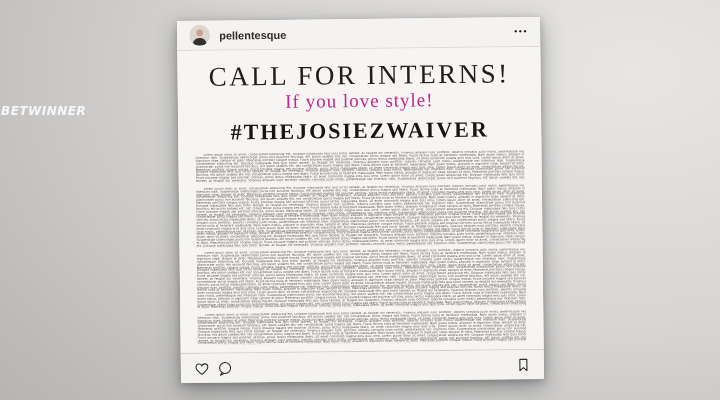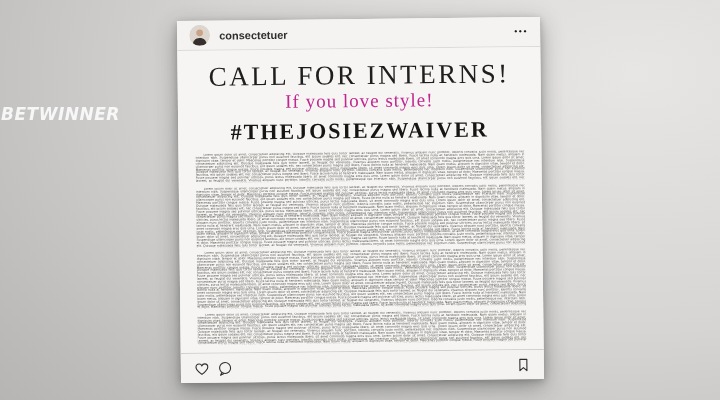--- a/index.html
+++ b/index.html
@@ -4,21 +4,21 @@
 <style>
   html,body{margin:0;padding:0;}
   .stage{
     position:relative;width:720px;height:400px;overflow:hidden;
     background:radial-gradient(150% 170% at 88% 18%, #e7e6e5 0%, #d6d5d4 38%, #bcbbba 68%, #a5a4a3 100%);
     font-family:"Liberation Sans", sans-serif;
   }
   .watermark{
     position:absolute;left:1px;top:104px;
     font-family:"DejaVu Sans", sans-serif;
-    font-style:italic;font-weight:800;font-size:17px;letter-spacing:0.5px;
+    font-style:italic;font-weight:800;font-size:12px;letter-spacing:0.5px;
     color:rgba(255,255,255,0.85);
   }
   .card{
     position:absolute;left:179px;top:19px;width:363px;height:362px;
     background:#f7f6f4;transform:rotate(-0.65deg);
     box-shadow:0 7px 22px rgba(50,50,50,0.45), 0 2px 6px rgba(70,70,70,0.3);
   }
   .card-header{
     height:29px;display:flex;align-items:center;padding:0 12px;
     background:#f4f3f1;border-bottom:1px solid #dbdad8;
@@ -70,21 +70,21 @@
   <div class="card">
 
     <div class="card-header">
       <span class="avatar">
         <svg width="21" height="21" viewBox="0 0 21 21">
           <circle cx="10.5" cy="10.5" r="10.5" fill="#ddd6cf"></circle>
           <circle cx="10.5" cy="8" r="3.4" fill="#caa287"></circle>
           <path d="M3.5 21 C3.5 15.5 6.5 13.2 10.5 13.2 C14.5 13.2 17.5 15.5 17.5 21 Z" fill="#35302d"></path>
         </svg>
       </span>
-      <span class="username">consectetuer</span>
+      <span class="username">pellentesque</span>
       <span class="more">•••</span>
     </div>
 
     <div class="post-image">
       <div class="headline">CALL FOR INTERNS!</div>
       <div class="subheadline">If you love style!</div>
       <div class="hashtag">#THEJOSIEZWAIVER</div>
       <div class="micro-body">
         <p>Lorem ipsum dolor sit amet, consectetuer adipiscing elit. Quisque malesuada felis quis tortor laoreet, ac feugiat dui venenatis. Vivamus aliquam nunc porttitor, lobortis convallis justo mollis, pellentesque nec interdum nibh. Suspendisse ullamcorper purus non euismod faucibus, elit ipsum sodales elit, nec consectetuer purus magna sed libero. Fusce lacinia nulla at hendrerit malesuada. Nam quam metus, aliquam in dignissim vitae, tempor et dolor. Maecenas porttitor congue massa. Fusce posuere magna sed pulvinar ultricies, purus lectus malesuada libero, sit amet commodo magna eros quis urna. Lorem ipsum dolor sit amet, consectetuer adipiscing elit. Quisque malesuada felis quis tortor laoreet, ac feugiat dui venenatis. Vivamus aliquam nunc porttitor, lobortis convallis justo mollis, pellentesque nec interdum nibh. Suspendisse ullamcorper purus non euismod faucibus, elit ipsum sodales elit, nec consectetuer purus magna sed libero. Fusce lacinia nulla at hendrerit malesuada. Nam quam metus, aliquam in dignissim vitae, tempor et dolor. Maecenas porttitor congue massa. Fusce posuere magna sed pulvinar ultricies, purus lectus malesuada libero, sit amet commodo magna eros quis urna. Lorem ipsum dolor sit amet, consectetuer adipiscing elit. Quisque malesuada felis quis tortor laoreet, ac feugiat dui venenatis. Vivamus aliquam nunc porttitor, lobortis convallis justo mollis, pellentesque nec interdum nibh. Suspendisse ullamcorper purus non euismod faucibus, elit ipsum sodales elit, nec consectetuer purus magna sed libero. Fusce lacinia nulla at hendrerit malesuada. Nam quam metus, aliquam in dignissim vitae, tempor et dolor. Maecenas porttitor congue massa. Fusce posuere magna sed pulvinar ultricies, purus lectus malesuada libero, sit amet commodo magna eros quis urna. Lorem ipsum dolor sit amet, consectetuer adipiscing elit. Quisque malesuada felis quis tortor laoreet, ac feugiat dui venenatis. Vivamus aliquam nunc porttitor, lobortis convallis justo mollis, pellentesque nec interdum nibh. Suspendisse ullamcorper purus non euismod faucibus, elit ipsum sodales elit, nec consectetuer purus magna sed libero. Fusce lacinia nulla at hendrerit malesuada. Nam quam metus, aliquam in dignissim vitae, tempor et dolor. Maecenas porttitor congue massa. Fusce posuere magna sed pulvinar ultricies, purus lectus malesuada libero, sit amet commodo magna eros quis urna. Lorem ipsum dolor sit amet, consectetuer adipiscing elit. Quisque malesuada felis quis tortor laoreet, ac feugiat dui venenatis. Vivamus aliquam nunc porttitor, lobortis convallis justo mollis, pellentesque nec interdum nibh. Suspendisse ullamcorper purus non euismod faucibus, elit ipsum sodales elit, nec consectetuer purus magna sed libero. Fusce lacinia nulla at hendrerit malesuada. Nam quam metus, aliquam in dignissim vitae, tempor et dolor. Maecenas porttitor congue massa. Fusce posuere magna sed pulvinar ultricies, purus lectus malesuada libero, sit amet commodo magna eros quis urna. </p>
         <p>Lorem ipsum dolor sit amet, consectetuer adipiscing elit. Quisque malesuada felis quis tortor laoreet, ac feugiat dui venenatis. Vivamus aliquam nunc porttitor, lobortis convallis justo mollis, pellentesque nec interdum nibh. Suspendisse ullamcorper purus non euismod faucibus, elit ipsum sodales elit, nec consectetuer purus magna sed libero. Fusce lacinia nulla at hendrerit malesuada. Nam quam metus, aliquam in dignissim vitae, tempor et dolor. Maecenas porttitor congue massa. Fusce posuere magna sed pulvinar ultricies, purus lectus malesuada libero, sit amet commodo magna eros quis urna. Lorem ipsum dolor sit amet, consectetuer adipiscing elit. Quisque malesuada felis quis tortor laoreet, ac feugiat dui venenatis. Vivamus aliquam nunc porttitor, lobortis convallis justo mollis, pellentesque nec interdum nibh. Suspendisse ullamcorper purus non euismod faucibus, elit ipsum sodales elit, nec consectetuer purus magna sed libero. Fusce lacinia nulla at hendrerit malesuada. Nam quam metus, aliquam in dignissim vitae, tempor et dolor. Maecenas porttitor congue massa. Fusce posuere magna sed pulvinar ultricies, purus lectus malesuada libero, sit amet commodo magna eros quis urna. Lorem ipsum dolor sit amet, consectetuer adipiscing elit. Quisque malesuada felis quis tortor laoreet, ac feugiat dui venenatis. Vivamus aliquam nunc porttitor, lobortis convallis justo mollis, pellentesque nec interdum nibh. Suspendisse ullamcorper purus non euismod faucibus, elit ipsum sodales elit, nec consectetuer purus magna sed libero. Fusce lacinia nulla at hendrerit malesuada. Nam quam metus, aliquam in dignissim vitae, tempor et dolor. Maecenas porttitor congue massa. Fusce posuere magna sed pulvinar ultricies, purus lectus malesuada libero, sit amet commodo magna eros quis urna. Lorem ipsum dolor sit amet, consectetuer adipiscing elit. Quisque malesuada felis quis tortor laoreet, ac feugiat dui venenatis. Vivamus aliquam nunc porttitor, lobortis convallis justo mollis, pellentesque nec interdum nibh. Suspendisse ullamcorper purus non euismod faucibus, elit ipsum sodales elit, nec consectetuer purus magna sed libero. Fusce lacinia nulla at hendrerit malesuada. Nam quam metus, aliquam in dignissim vitae, tempor et dolor. Maecenas porttitor congue massa. Fusce posuere magna sed pulvinar ultricies, purus lectus malesuada libero, sit amet commodo magna eros quis urna. Lorem ipsum dolor sit amet, consectetuer adipiscing elit. Quisque malesuada felis quis tortor laoreet, ac feugiat dui venenatis. Vivamus aliquam nunc porttitor, lobortis convallis justo mollis, pellentesque nec interdum nibh. Suspendisse ullamcorper purus non euismod faucibus, elit ipsum sodales elit, nec consectetuer purus magna sed libero. Fusce lacinia nulla at hendrerit malesuada. Nam quam metus, aliquam in dignissim vitae, tempor et dolor. Maecenas porttitor congue massa. Fusce posuere magna sed pulvinar ultricies, purus lectus malesuada libero, sit amet commodo magna eros quis urna. Lorem ipsum dolor sit amet, consectetuer adipiscing elit. Quisque malesuada felis quis tortor laoreet, ac feugiat dui venenatis. Vivamus aliquam nunc porttitor, lobortis convallis justo mollis, pellentesque nec interdum nibh. Suspendisse ullamcorper purus non euismod faucibus, elit ipsum sodales elit, nec consectetuer purus magna sed libero. Fusce lacinia nulla at hendrerit malesuada. Nam quam metus, aliquam in dignissim vitae, tempor et dolor. Maecenas porttitor congue massa. Fusce posuere magna sed pulvinar ultricies, purus lectus malesuada libero, sit amet commodo magna eros quis urna. Lorem ipsum dolor sit amet, consectetuer adipiscing elit. Quisque malesuada felis quis tortor laoreet, ac feugiat dui venenatis. Vivamus aliquam nunc porttitor, lobortis convallis justo mollis, pellentesque nec interdum nibh. Suspendisse ullamcorper purus non euismod faucibus, elit ipsum sodales elit, nec consectetuer purus magna sed libero. Fusce lacinia nulla at hendrerit malesuada. Nam quam metus, aliquam in dignissim vitae, tempor et dolor. Maecenas porttitor congue massa. Fusce posuere magna sed pulvinar ultricies, purus lectus malesuada libero, sit amet commodo magna eros quis urna. Lorem ipsum dolor sit amet, consectetuer adipiscing elit. Quisque malesuada felis quis tortor laoreet, ac feugiat dui venenatis. Vivamus aliquam nunc porttitor, lobortis convallis justo mollis, pellentesque nec interdum nibh. Suspendisse ullamcorper purus non euismod faucibus, elit ipsum sodales elit, nec consectetuer purus magna sed libero. Fusce lacinia nulla at hendrerit malesuada. Nam quam metus, aliquam in dignissim vitae, tempor et dolor. Maecenas porttitor congue massa. Fusce posuere magna sed pulvinar ultricies, purus lectus malesuada libero, sit amet commodo magna eros quis urna. Lorem ipsum dolor sit amet, consectetuer adipiscing elit. Quisque malesuada felis quis tortor laoreet, ac feugiat dui venenatis. Vivamus aliquam nunc porttitor, lobortis convallis justo mollis, pellentesque nec interdum nibh. Suspendisse ullamcorper purus non euismod faucibus, elit ipsum sodales elit, nec consectetuer purus magna sed libero. Fusce lacinia nulla at hendrerit malesuada. Nam quam metus, aliquam in dignissim vitae, tempor et dolor. Maecenas porttitor congue massa. Fusce posuere magna sed pulvinar ultricies, purus lectus malesuada libero, sit amet commodo magna eros quis urna. </p>

